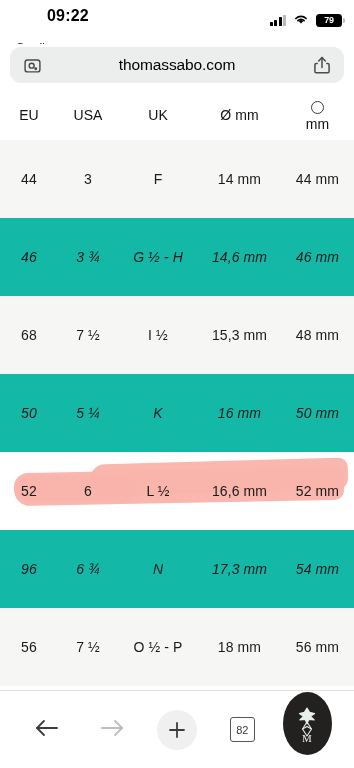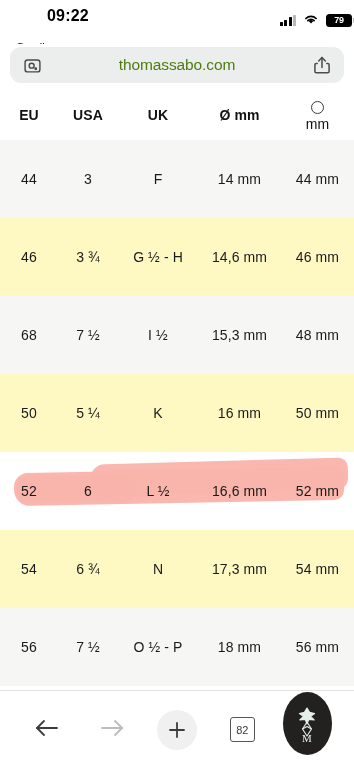--- a/index.html
+++ b/index.html
@@ -50,21 +50,21 @@
     line-height: 1;
   }
   .status-backlink .tri {
     width: 0; height: 0;
     border-top: 4px solid transparent;
     border-bottom: 4px solid transparent;
     border-right: 5px solid #111;
   }
   .status-right {
     position: absolute;
-    right: 2px;
+    right: 12px;
     top: 11px;
     display: flex;
     align-items: center;
     gap: 7px;
   }
   .sig {
     display: flex;
     align-items: flex-end;
     gap: 1.5px;
     height: 12px;
@@ -111,21 +111,21 @@
     border-radius: 11px;
     display: flex;
     align-items: center;
     padding: 0 11px;
     position: relative;
   }
   .urlbar .url-text {
     flex: 1;
     text-align: center;
     font-size: 15.5px;
-    color: #4d7c0f;
+    color: #000000;
     letter-spacing: -0.1px;
   }
   .icon-btn {
     width: 22px; height: 22px;
     display: flex; align-items: center; justify-content: center;
     flex: 0 0 22px;
   }
   .icon-btn svg { display:block; }
 
   
@@ -142,21 +142,21 @@
   }
   table.size-table col.c-eu   { width: 58px; }
   table.size-table col.c-usa  { width: 60px; }
   table.size-table col.c-uk   { width: 80px; }
   table.size-table col.c-dia  { width: 83px; }
   table.size-table col.c-circ { width: 73px; }
 
   thead th {
     height: 50px;
     font-size: 14px;
-    font-weight: bold;
+    font-weight: normal;
     color: #121212;
     vertical-align: middle;
     text-align: center;
     background: #ffffff;
     padding: 0;
     letter-spacing: 0.1px;
   }
   thead th.circ-head {
     font-weight: normal;
     font-size: 14px;
@@ -174,21 +174,21 @@
     font-size: 14px;
     color: #1a1a1a;
     text-align: center;
     vertical-align: middle;
     padding: 0 2px;
     line-height: 1.45;
     letter-spacing: 0.1px;
     position: relative;
   }
   tbody tr.shade td { background: #f6f6f5; }
-  tbody tr.plain td { background: #fef9c3; }
+  tbody tr.plain td { background: #14b8a6; font-style: italic; }
 
   
   tr.marked { position: relative; }
   .marker-layer {
     position: absolute;
     left: 0;
     width: 354px;
     pointer-events: none;
     z-index: 0;
   }
@@ -369,21 +369,21 @@
                 <span class="marker-blob mb1"></span>
                 <span class="marker-blob mb2"></span>
                 <span class="marker-blob mb3"></span>
               </div><span style="position: relative; z-index: 2;">52</span></td>
             <td>6</td>
             <td>L ½</td>
             <td>16,6 mm</td>
             <td>52 mm</td>
           </tr>
           <tr class="plain">
-            <td>54</td>
+            <td>96</td>
             <td>6 ¾</td>
             <td>N</td>
             <td>17,3 mm</td>
             <td>54 mm</td>
           </tr>
           <tr class="shade">
             <td>56</td>
             <td>7 ½</td>
             <td>O ½ - P</td>
             <td>18 mm</td>

